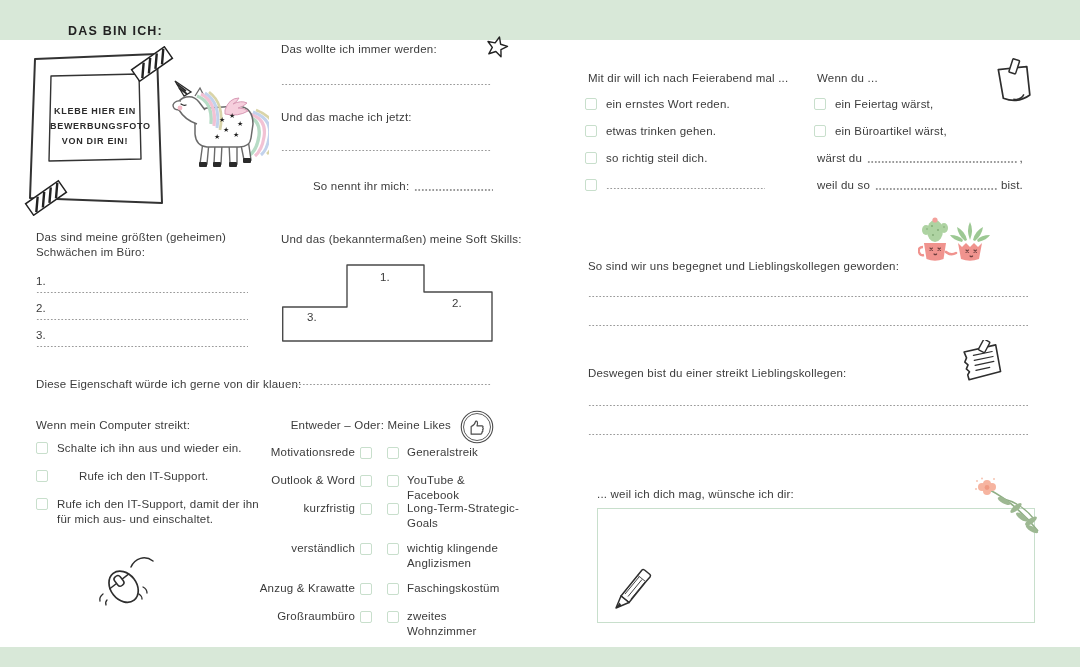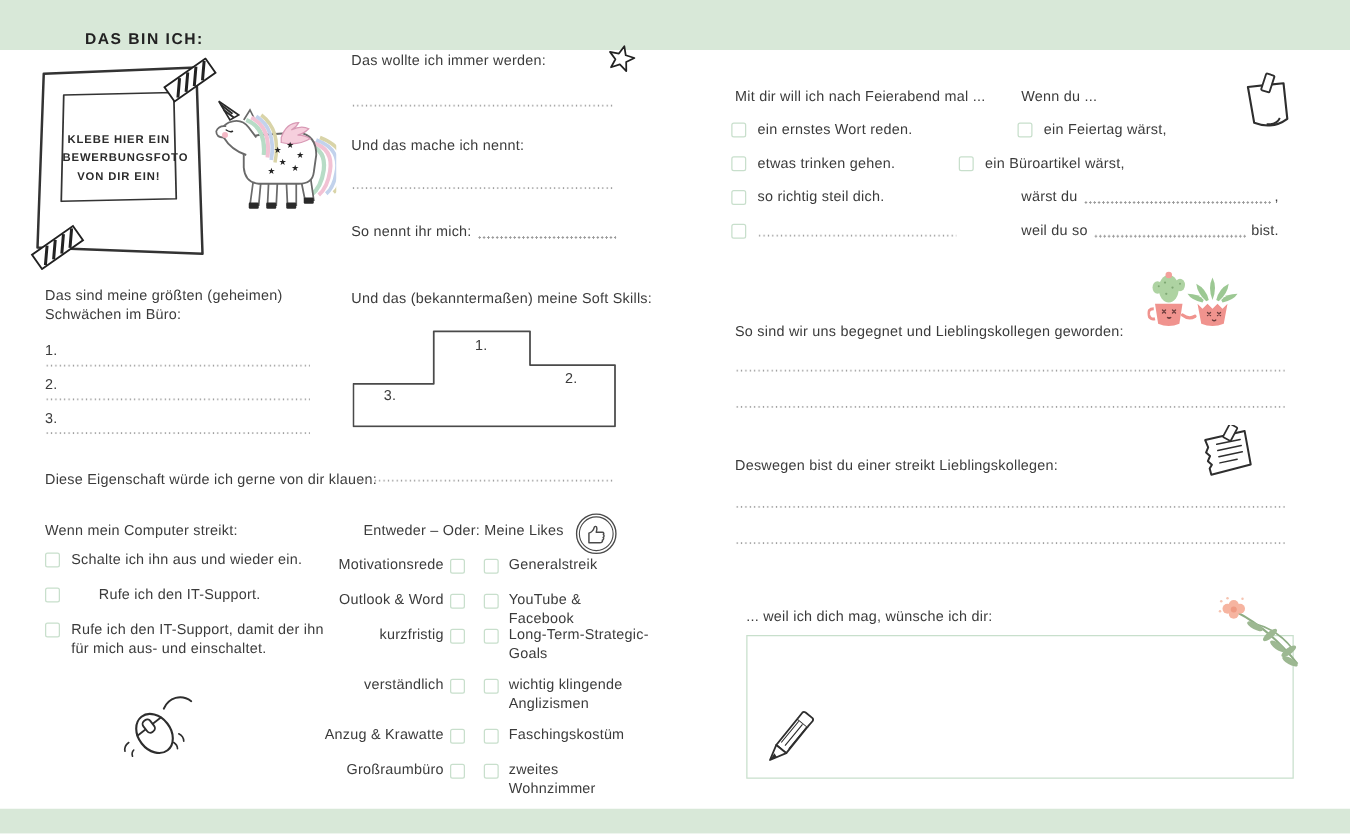--- a/index.html
+++ b/index.html
@@ -158,25 +158,25 @@
     <path d="M10 40 q-4 3 -3 7 M14 46 q-2 2 -1 5" fill="none" stroke="#2e2e2e" stroke-width="1.3" stroke-linecap="round"></path>
     <path d="M50 33 q4 2 4 6 M46 40 q3 2 3 5" fill="none" stroke="#2e2e2e" stroke-width="1.3" stroke-linecap="round"></path>
   </svg>
 
   <div class="abs label" style="left:281px; top:42px;">Das wollte ich immer werden:</div>
   <svg class="abs" style="left:484px; top:34px;" width="26" height="26" viewBox="0 0 24 24">
     <path d="M12 2.5l2.6 6.2 6.7.4-5.2 4.3 1.7 6.5L12 16.3 6.2 19.9l1.7-6.5L2.7 9.1l6.7-.4z" fill="#fff" stroke="#222" stroke-width="1.3" stroke-linejoin="round" transform="rotate(14 12 12)"></path>
   </svg>
   <div class="abs dotline" style="left:281px; top:82px; width:210px;"></div>
 
-  <div class="abs label" style="left:281px; top:110px;">Und das mache ich nennt:</div>
+  <div class="abs label" style="left:281px; top:110px;">Und das mache ich jetzt:</div>
   <div class="abs dotline" style="left:281px; top:148px; width:210px;"></div>
 
   <div class="abs flexline" style="left:281px; top:179px; width:212px;">
-    <span class="label" style="white-space:nowrap;">So nennt ihr mich:</span>
+    <span class="label" style="white-space:nowrap;margin-left:32px;">So nennt ihr mich:</span>
     <span class="dotline inline-dot"></span>
   </div>
 
   <div class="abs label" style="left:281px; top:232px; white-space:nowrap;">Und das (bekanntermaßen) meine Soft Skills:</div>
 
   <div class="abs" style="left:282px; top:262px; width:211px; height:80px;">
     <svg width="211" height="80" viewBox="0 0 211 80">
       <path d="M0.7 79 L0.7 45 L65 45 L65 3 L142 3 L142 30 L210 30 L210 79 Z" fill="#fff" stroke="#4a4a4a" stroke-width="1.4" stroke-linejoin="round"></path>
     </svg>
     <span class="abs label" style="left:98px; top:8px;">1.</span>
@@ -251,21 +251,21 @@
     <g transform="rotate(6 27 27)">
       <path d="M13 15 L41 9 L47 37 Q36 47 21 43 Z" fill="#fff" stroke="#2e2e2e" stroke-width="1.7" stroke-linejoin="round"></path>
       <path d="M31 43 q8 0 10 -6" fill="none" stroke="#2e2e2e" stroke-width="1.5"></path>
       <rect x="25" y="3" width="7" height="14" rx="1" fill="#fff" stroke="#2e2e2e" stroke-width="1.5" transform="rotate(12 28 10)"></rect>
     </g>
   </svg>
   <div class="abs optrow" style="left:814px; top:97px; width:210px;">
     <span class="cb"></span>
     <span class="label">ein Feiertag wärst,</span>
   </div>
-  <div class="abs optrow" style="left:767px; top:124px; width:210px;">
+  <div class="abs optrow" style="left:814px; top:124px; width:210px;">
     <span class="cb"></span>
     <span class="label">ein Büroartikel wärst,</span>
   </div>
   <div class="abs flexline" style="left:817px; top:151px; width:206px;">
     <span class="label" style="white-space:nowrap;">wärst du</span>
     <span class="dotline inline-dot"></span>
     <span class="label suffix" style="margin-left:3px;">,</span>
   </div>
   <div class="abs flexline" style="left:817px; top:178px; width:206px;">
     <span class="label" style="white-space:nowrap;">weil du so</span>

